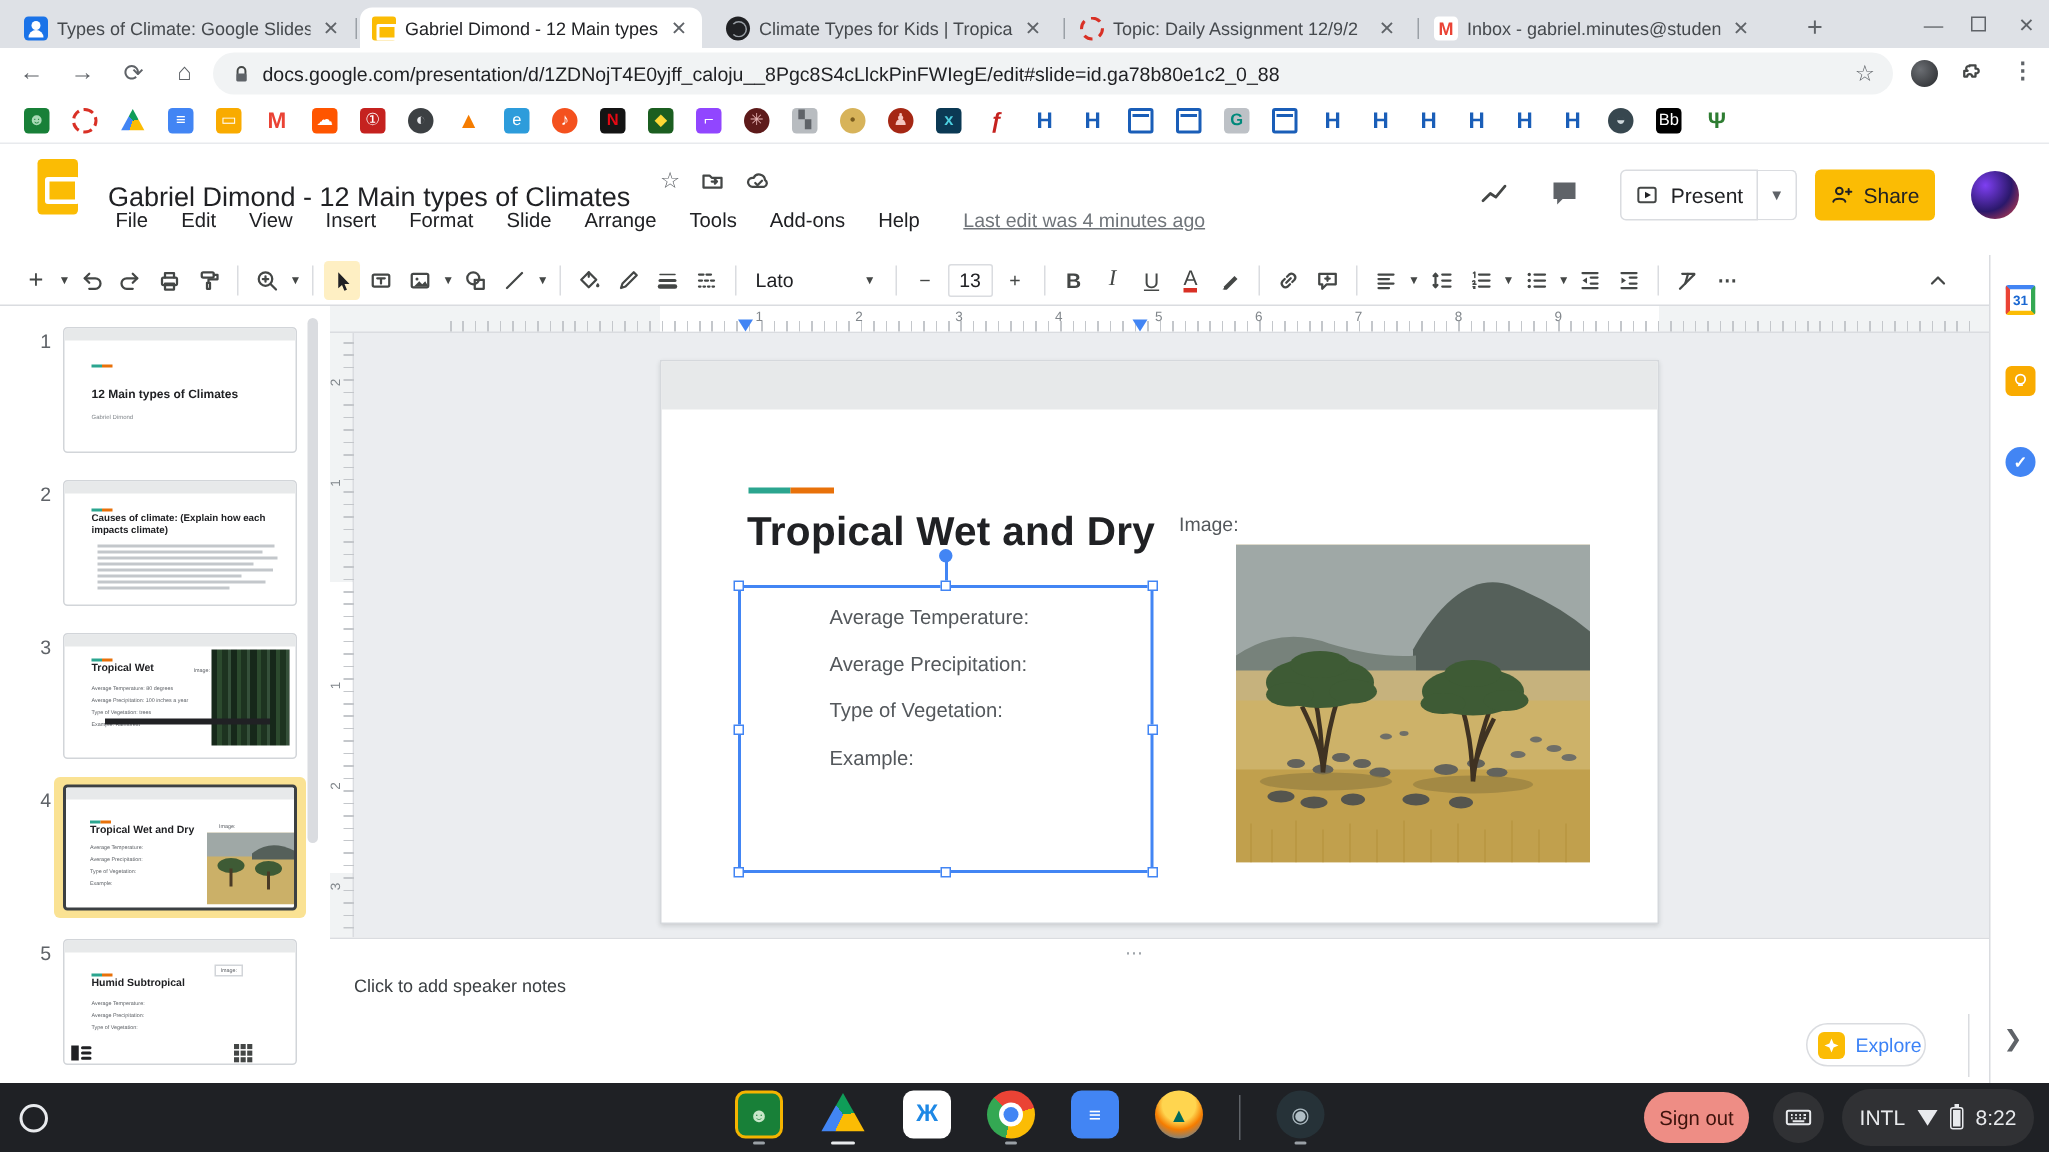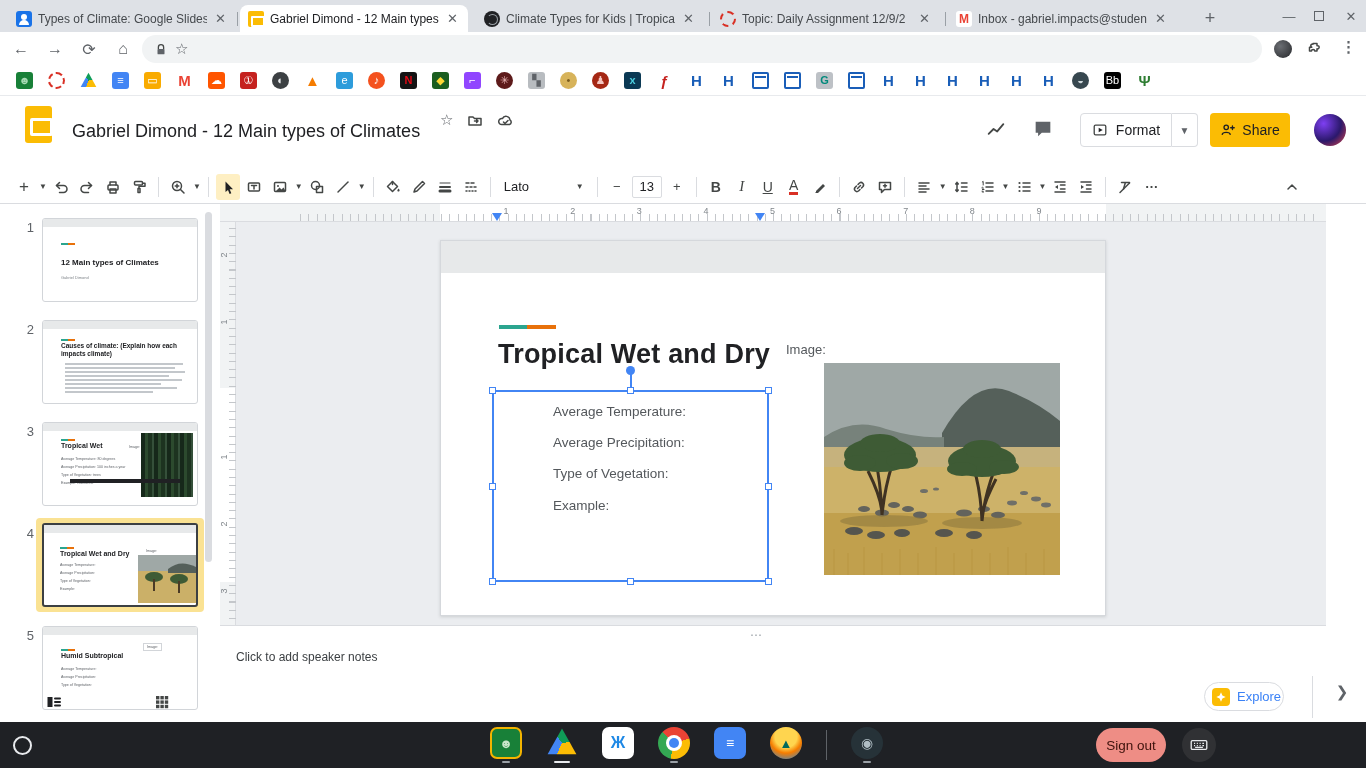--- a/index.html
+++ b/index.html
@@ -174,41 +174,42 @@
     </div>
     <span class="tabdiv" style="left:709px"></span>
     <div class="tab" style="left:712px">
       <span class="fav fav-dashed"></span>
       <span class="ttl">Topic: Daily Assignment 12/9/2</span>
       <span class="tx">✕</span>
     </div>
     <span class="tabdiv" style="left:945px"></span>
     <div class="tab" style="left:948px">
       <span class="fav fav-gmail">M</span>
-      <span class="ttl">Inbox - gabriel.impacts@studen</span>
+      <span class="ttl">Inbox - gabriel.minutes@studen</span>
       <span class="tx">✕</span>
     </div>
     <div id="newtab">+</div>
     <span class="winctl" style="left:1276px">—</span>
     <span class="winctl" style="left:1306px">
         <span style="width:10px;height:10px;border:1.5px solid #5F6368;display:block"></span>
       </span>
     <span class="winctl" style="left:1338px">✕</span>
   </div>
 
   <div id="addr">
     <span class="navic">←</span>
     <span class="navic">→</span>
     <span class="navic">⟳</span>
     <span class="navic">⌂</span>
     <div id="omni">
       <svg class="tic" style="width:14px;height:14px;margin-right:7px" viewBox="0 0 16 16">
           <path d="M5 8V6a3 3 0 0 1 6 0v2"></path>
           <rect x="4" y="8" width="8" height="6" rx="1" fill="#5F6368" stroke="none"></rect>
         </svg>
+      <span class="url">docs.google.com/presentation/d/1ZDNojT4E0yjff_caloju__8Pgc8S4cLlckPinFWIegE/edit#slide=id.ga78b80e1c2_0_88</span>
       <span style="color:#5F6368;font-size:15px">☆</span>
     </div>
     <span class="darkorb" style="position:absolute;left:1274px;top:8px"></span>
     <svg class="tic" style="position:absolute;left:1306px;top:8px" viewBox="0 0 18 18">
         <path d="M7 3.5h4v2.3a1.6 1.6 0 1 1 0 3V11H8.7a1.6 1.6 0 1 0-3.2 0H3.5V7.2h2.3a1.6 1.6 0 1 1 1.2-3z"></path>
       </svg>
     <span style="position:absolute;left:1341px;top:6px;color:#5F6368;font-size:15px;font-weight:bold">⋮</span>
   </div>
 
   <div id="bookmarks">
@@ -255,32 +256,45 @@
     <div id="doctitle">Gabriel Dimond - 12 Main types of Climates</div>
     <span class="headic" style="left:440px">☆</span>
     <svg class="tic" style="position:absolute;left:466px;top:16px" viewBox="0 0 18 18">
         <path d="M3 5h4l1.5 1.5H15V13H3z"></path>
         <path d="M8.5 9h3.5M10.6 7.6L12 9l-1.4 1.4"></path>
       </svg>
     <svg class="tic" style="position:absolute;left:496px;top:16px" viewBox="0 0 18 18">
         <path d="M6 12.5a3 3 0 1 1 .4-5.9A4 4 0 0 1 14 8a2.5 2.5 0 0 1-.5 4.5z"></path>
         <path d="M7.5 10l1.5 1.5L12 8.5"></path>
       </svg>
+    <div id="menurow">
+      <span class="menu">File</span>
+      <span class="menu">Edit</span>
+      <span class="menu">View</span>
+      <span class="menu">Insert</span>
+      <span class="menu">Format</span>
+      <span class="menu">Slide</span>
+      <span class="menu">Arrange</span>
+      <span class="menu">Tools</span>
+      <span class="menu">Add-ons</span>
+      <span class="menu">Help</span>
+      <span id="lastedit">Last edit was 4 minutes ago</span>
+    </div>
     <svg class="tic" style="position:absolute;left:985px;top:22px;width:22px;height:22px" viewBox="0 0 18 18">
         <path d="M3 13l4-4 3 2 5-6"></path>
       </svg>
     <svg class="tic" style="position:absolute;left:1032px;top:22px;width:22px;height:22px" viewBox="0 0 18 18">
         <path fill="#5F6368" stroke="none" d="M3 3h12v9H8l-3 3v-3H3z"></path>
       </svg>
     <div id="presentbtn">
       <svg class="tic" style="width:16px;height:16px" viewBox="0 0 18 18">
           <rect x="2.5" y="3.5" width="13" height="11" rx="1.5"></rect>
           <path d="M7.5 6.5v5l4.5-2.5z" fill="#202124" stroke="none"></path>
         </svg>
-      <span>Format</span>
+      <span>Present</span>
     </div>
     <div id="presentcaret">▼</div>
     <div id="sharebtn">
       <svg class="tic" style="width:16px;height:16px;stroke:#202124" viewBox="0 0 18 18">
           <circle cx="7" cy="6" r="2.5"></circle>
           <path d="M2.5 14c.5-3 8.5-3 9 0M12 6.5h4M14 4.5v4"></path>
         </svg>
       <span>Share</span>
     </div>
     <div id="avatar"></div>
@@ -467,20 +481,30 @@
         </svg>
       </span>
     <span class="tb" style="font-weight:bold">⋯</span>
     <span class="tb" id="collapsebtn">
         <svg class="tic" viewBox="0 0 18 18">
           <path d="M5 11l4-4 4 4"></path>
         </svg>
       </span>
   </div>
 
+  <div id="sidepanel">
+    <span class="spic" id="cal31" style="top:20px">31</span>
+    <span class="spic" id="keepic" style="top:74px">
+        <svg class="tic" style="width:14px;height:14px;stroke:#fff" viewBox="0 0 18 18">
+          <circle cx="9" cy="7.5" r="4"></circle>
+          <path d="M7.5 12.5h3"></path>
+        </svg>
+      </span>
+    <span class="spic" id="tasksic" style="top:128px">✓</span>
+  </div>
 
   <div id="filmstrip">
     <span class="snum" style="top:16px">1</span>
     <div class="thumb" style="top:14px">
       <div class="band"></div>
       <span class="acc" style="left:18px;top:24px"></span>
       <div class="ttitle" style="left:18px;top:39px;font-size:8px">12 Main types of Climates</div>
       <div class="tsub" style="left:18px;top:56px">Gabriel Dimond</div>
     </div>
 
@@ -710,15 +734,21 @@
           <span class="runind"></span>
         </span>
       </div>
     <div id="signout">Sign out</div>
     <div id="kbbtn">
       <svg width="20" height="20" viewBox="0 0 18 18" fill="none" stroke="#E8EAED" stroke-width="1.2">
           <rect x="2" y="5" width="14" height="8" rx="1"></rect>
           <path d="M4.5 7.5h1M7 7.5h1M9.5 7.5h1M12 7.5h1.5M4.5 9.5h1M7 9.5h1M9.5 9.5h1M12 9.5h1.5M5.5 11.2h7"></path>
         </svg>
     </div>
+    <div id="tray">
+      <span>INTL</span>
+      <span class="wifi"></span>
+      <span class="batt"></span>
+      <span>8:22</span>
+    </div>
   </div>
 
 </div>
 
 </body></html>

